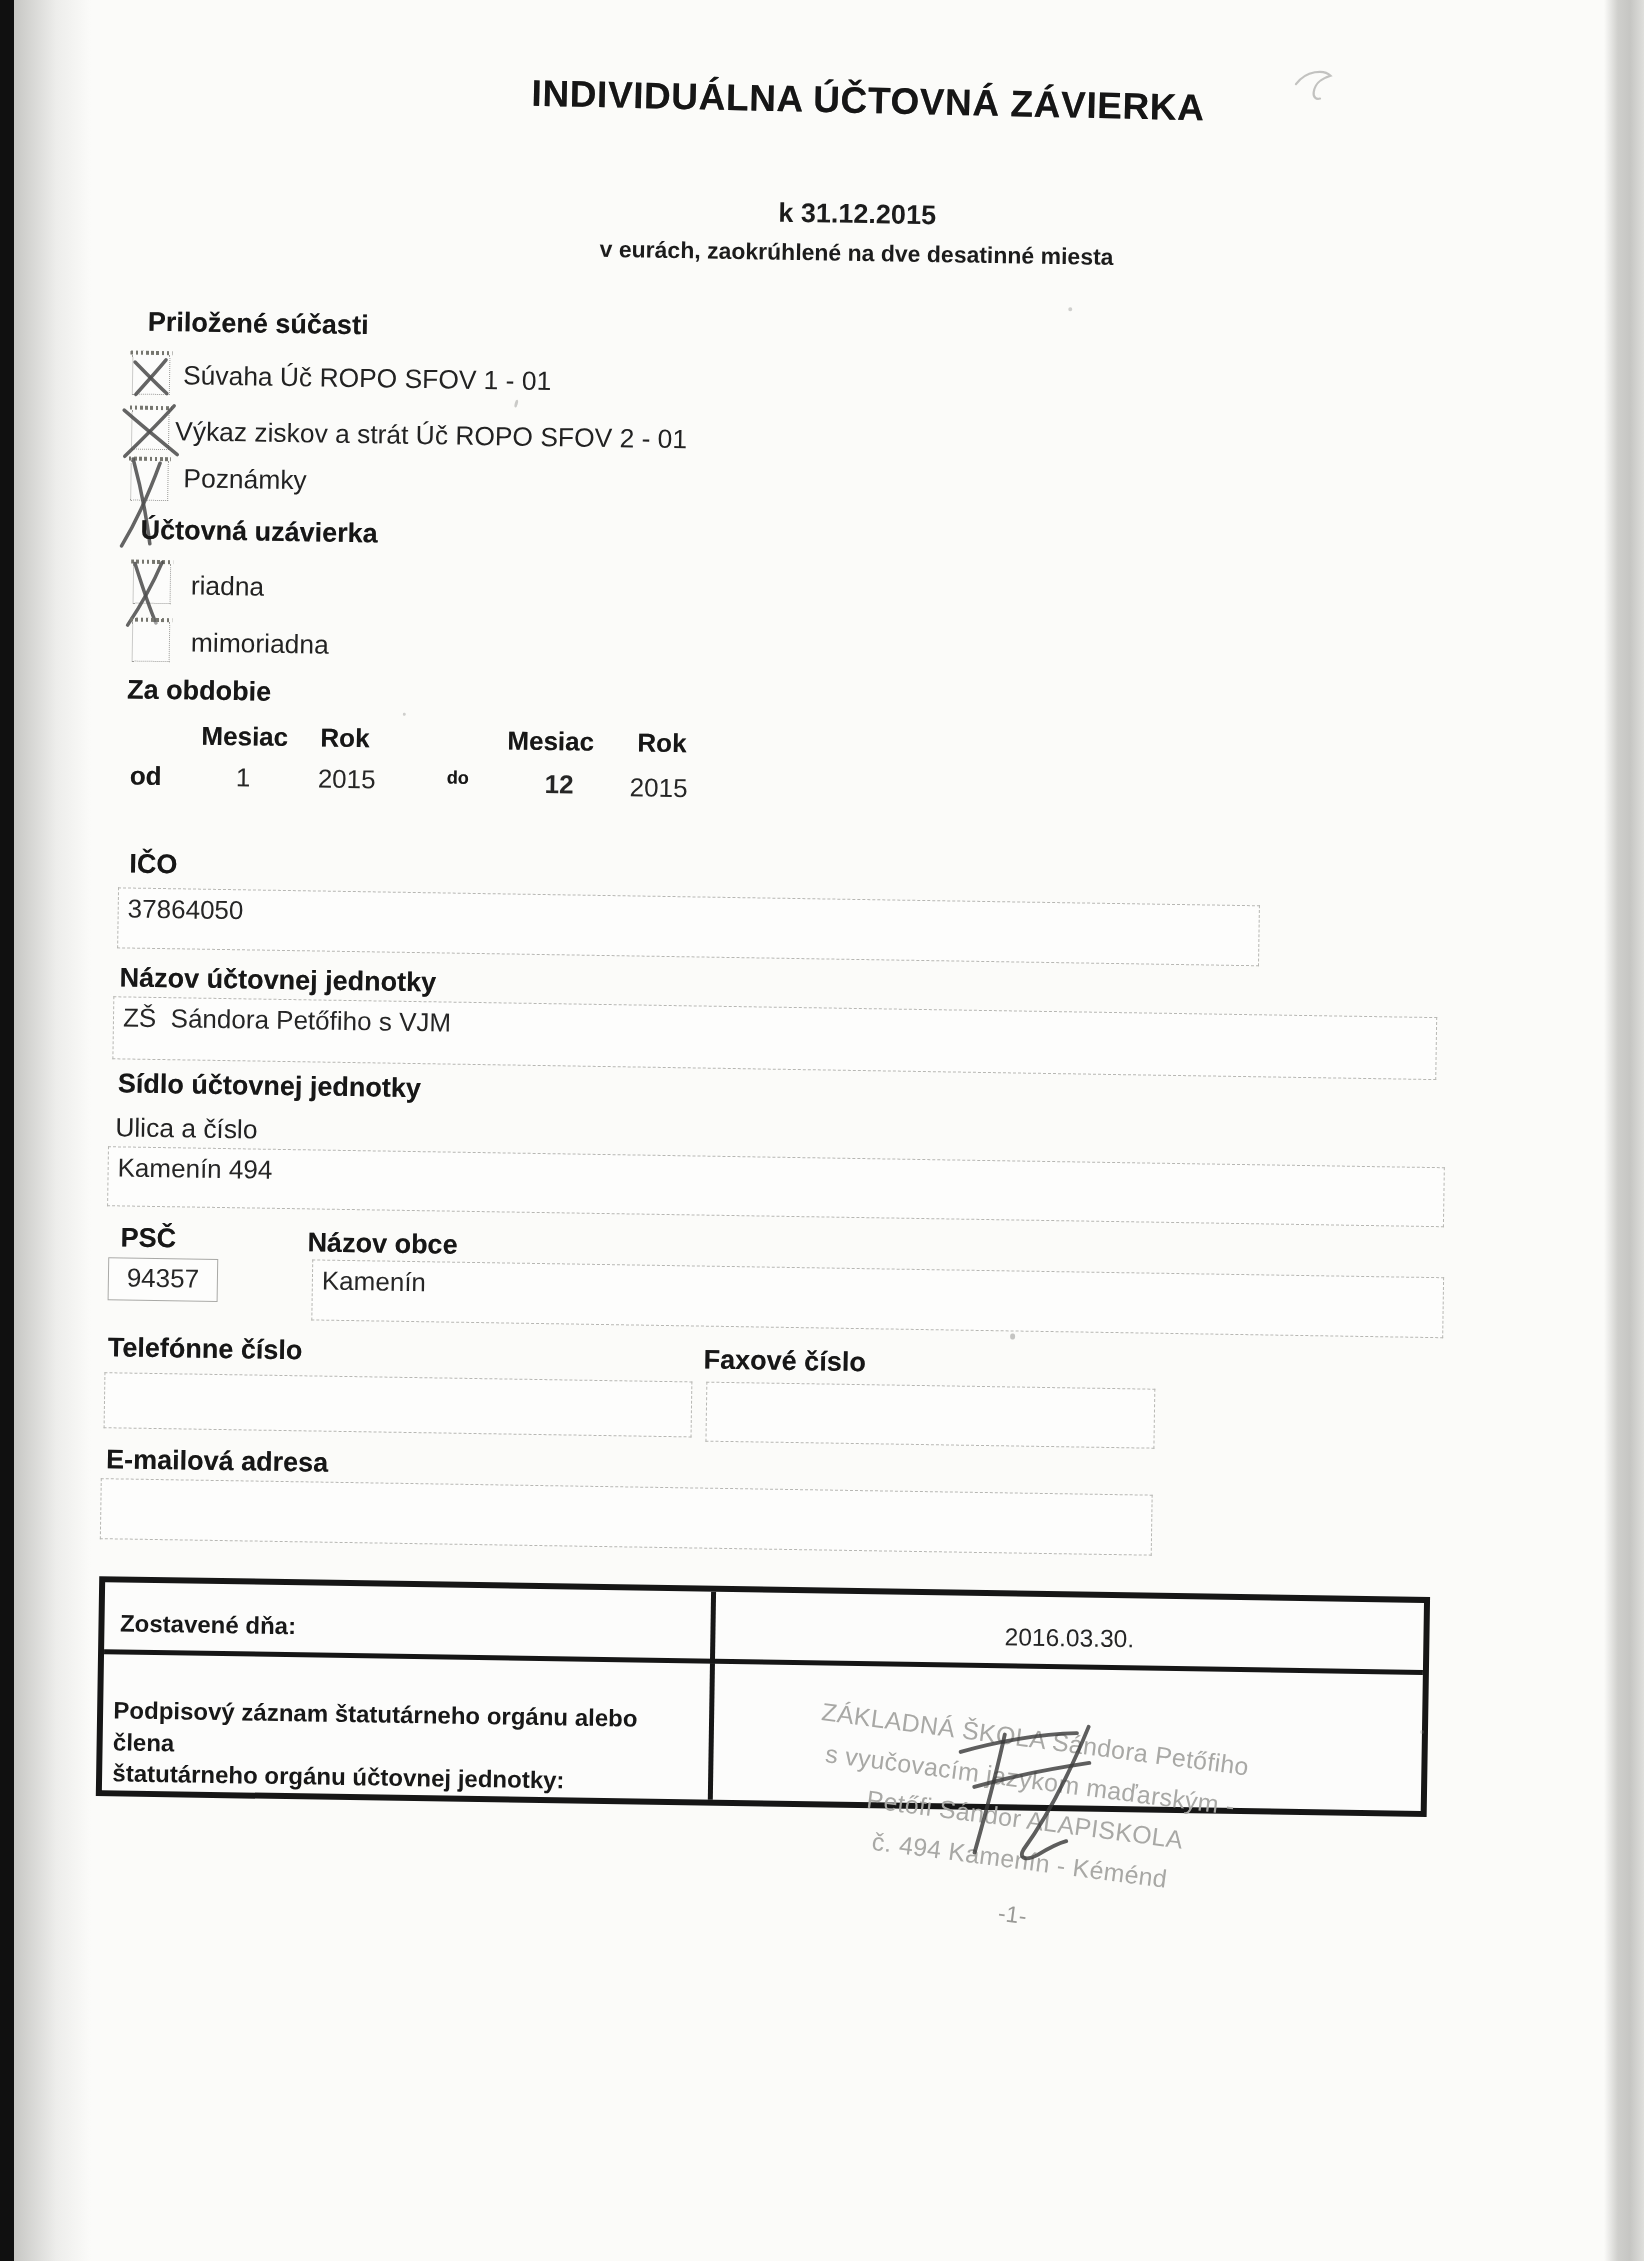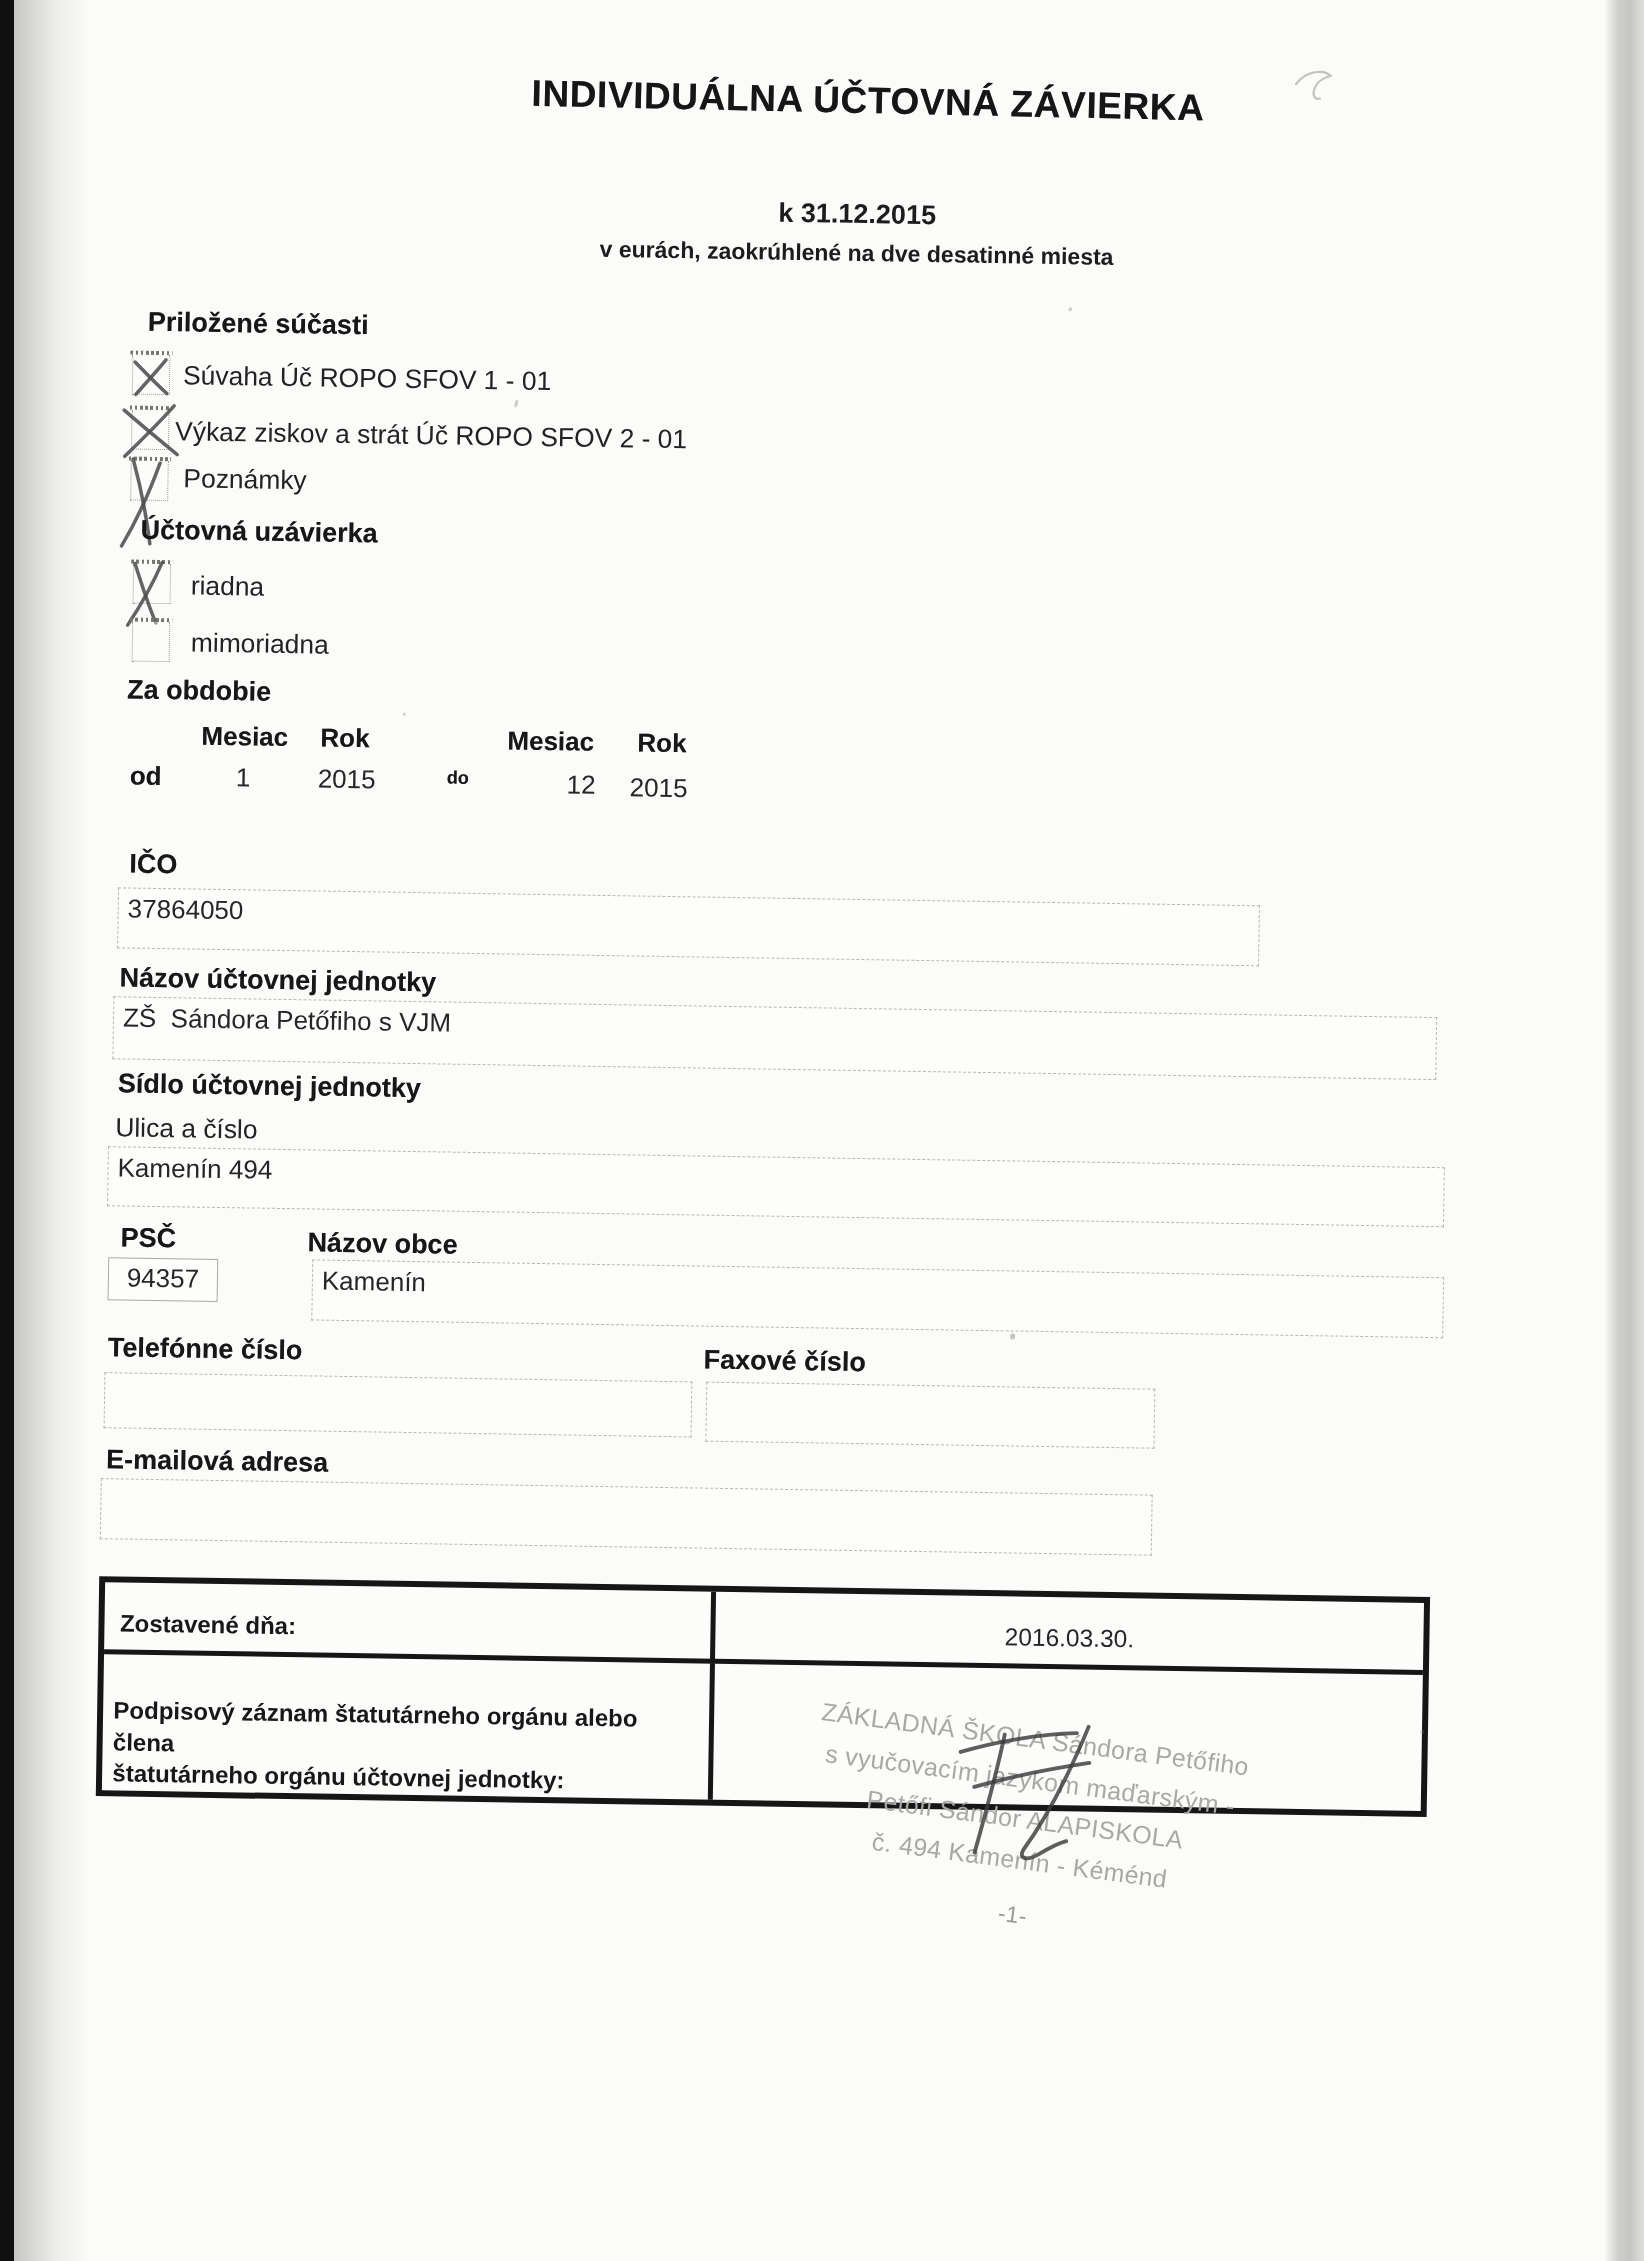--- a/index.html
+++ b/index.html
@@ -89,21 +89,21 @@
 
     <div class="abs hd" style="left:138px;top:673px;">Za obdobie</div>
     <div class="abs hd" style="left:213px;top:718px;font-size:26px;">Mesiac</div>
     <div class="abs hd" style="left:332px;top:718px;font-size:26px;">Rok</div>
     <div class="abs hd" style="left:519px;top:718px;font-size:26px;">Mesiac</div>
     <div class="abs hd" style="left:649px;top:718px;font-size:26px;">Rok</div>
     <div class="abs hd" style="left:142px;top:759px;font-size:26px;">od</div>
     <div class="abs val" style="left:248px;top:759px;">1</div>
     <div class="abs val" style="left:330px;top:759px;">2015</div>
     <div class="abs hd" style="left:459px;top:761px;font-size:18px;">do</div>
-    <div class="abs val" style="left:579px;top:761px;">12</div>
+    <div class="abs val" style="left:557px;top:761px;font-weight:bold;">12</div>
     <div class="abs val" style="left:642px;top:763px;">2015</div>
 
     <div class="abs hd" style="left:143px;top:847px;">IČO</div>
     <div class="fld" style="left:132px;top:886px;width:1140px;height:59px;">
       <span class="val">37864050</span>
     </div>
 
     <div class="abs hd" style="left:135px;top:961px;">Názov účtovnej jednotky</div>
     <div class="fld" style="left:129px;top:995px;width:1322px;height:61px;">
       <span class="val">ZŠ  Sándora Petőfiho s VJM</span>

